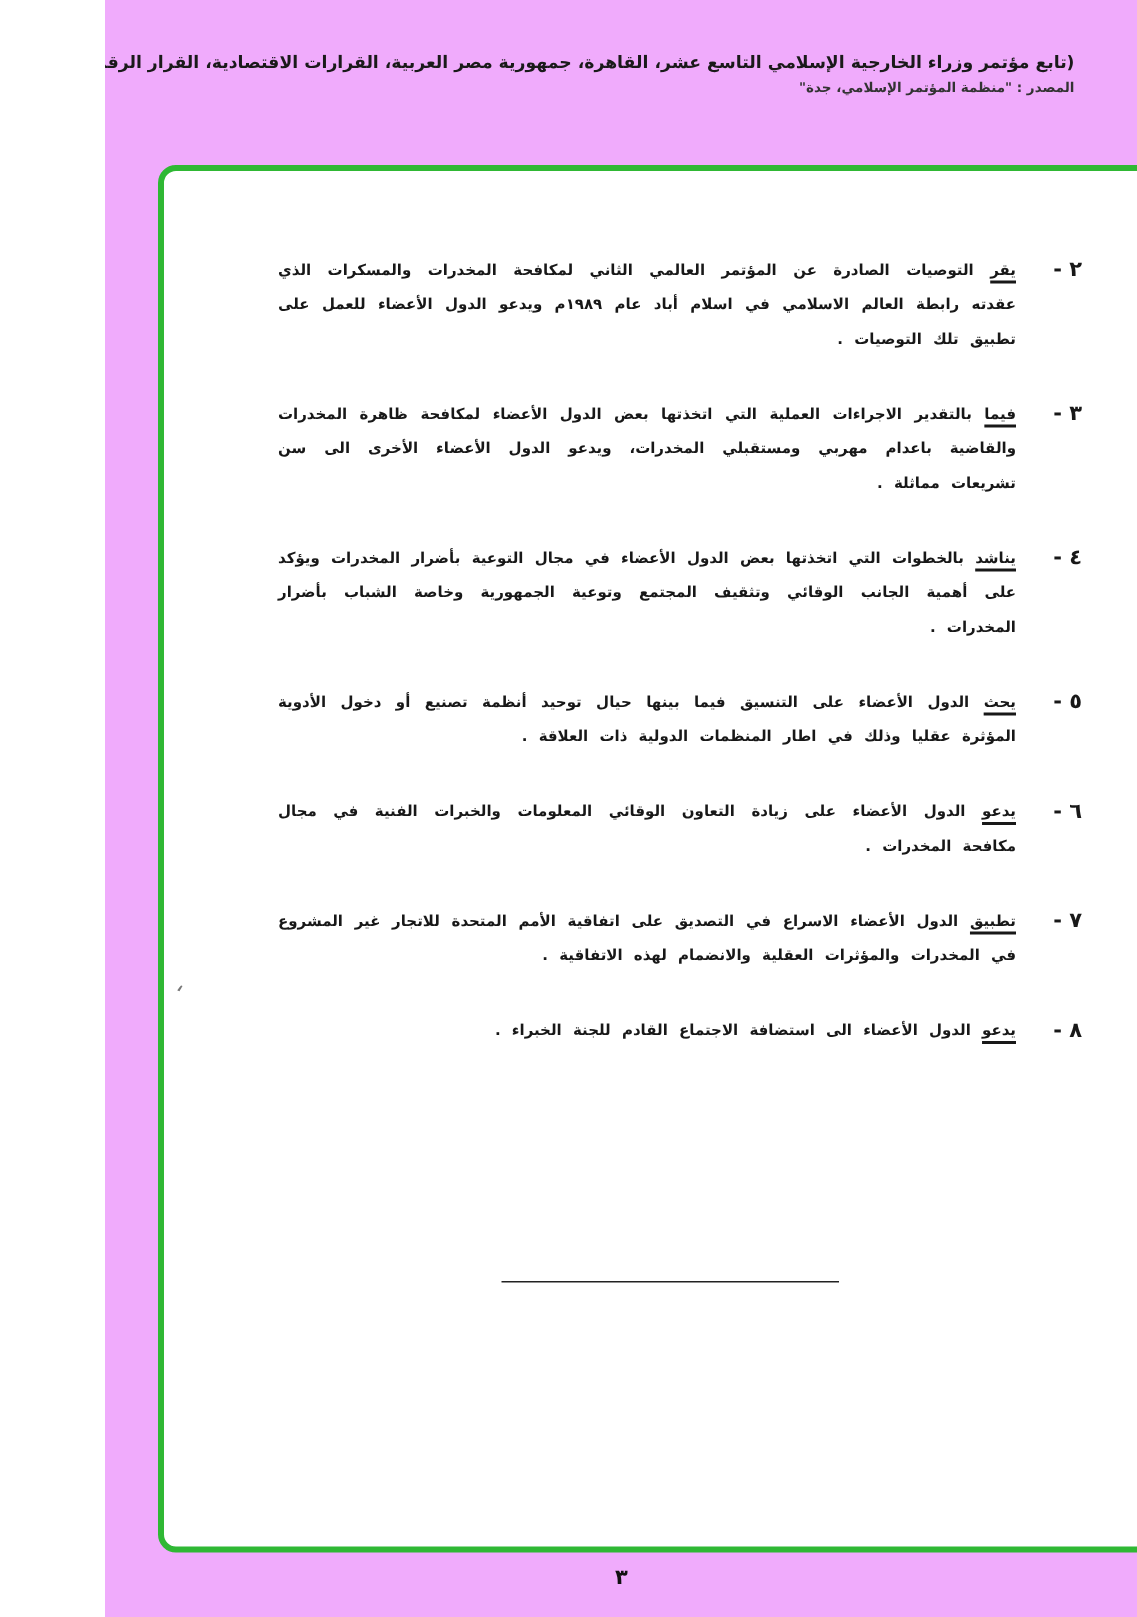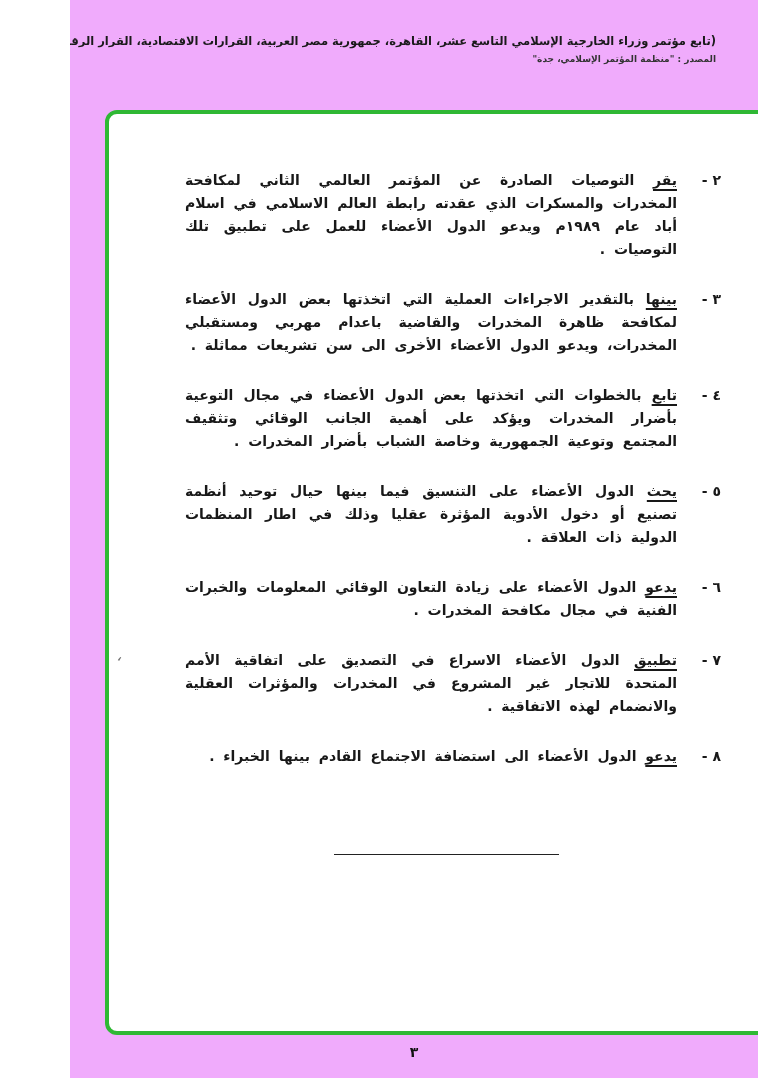--- a/index.html
+++ b/index.html
@@ -62,21 +62,21 @@
   }
   .item-marker {
     flex: 0 0 44px;
     font-size: 14px;
     font-weight: bold;
     line-height: 23px;
     white-space: nowrap;
   }
   .item-body {
     flex: 1 1 auto;
-    font-size: 14px;
+    font-size: 10px;
     font-weight: bold;
     line-height: 23px;
     text-align: justify;
     text-align-last: right;
     word-spacing: 4px;
   }
   .item-lead {
     text-decoration: underline;
     text-underline-offset: 4px;
     text-decoration-thickness: 1.5px;
@@ -123,28 +123,28 @@
   <div class="item">
     <span class="item-marker">٢ -</span>
     <span class="item-body">
       <span class="item-lead">يقر</span><span> التوصيات الصادرة عن المؤتمر العالمي الثاني لمكافحة المخدرات والمسكرات الذي عقدته رابطة العالم الاسلامي في اسلام أباد عام ١٩٨٩م ويدعو الدول الأعضاء للعمل على تطبيق تلك التوصيات .</span>
     </span>
   </div>
 
   <div class="item">
     <span class="item-marker">٣ -</span>
     <span class="item-body">
-      <span class="item-lead">بينها</span><span> بالتقدير الاجراءات العملية التي اتخذتها بعض الدول الأعضاء لمكافحة ظاهرة المخدرات والقاضية باعدام مهربي ومستقبلي المخدرات، ويدعو الدول الأعضاء الأخرى الى سن تشريعات مماثلة .</span>
+      <span class="item-lead">فيما</span><span> بالتقدير الاجراءات العملية التي اتخذتها بعض الدول الأعضاء لمكافحة ظاهرة المخدرات والقاضية باعدام مهربي ومستقبلي المخدرات، ويدعو الدول الأعضاء الأخرى الى سن تشريعات مماثلة .</span>
     </span>
   </div>
 
   <div class="item">
     <span class="item-marker">٤ -</span>
     <span class="item-body">
-      <span class="item-lead">تابع</span><span> بالخطوات التي اتخذتها بعض الدول الأعضاء في مجال التوعية بأضرار المخدرات ويؤكد على أهمية الجانب الوقائي وتثقيف المجتمع وتوعية الجمهورية وخاصة الشباب بأضرار المخدرات .</span>
+      <span class="item-lead">يناشد</span><span> بالخطوات التي اتخذتها بعض الدول الأعضاء في مجال التوعية بأضرار المخدرات ويؤكد على أهمية الجانب الوقائي وتثقيف المجتمع وتوعية الجمهورية وخاصة الشباب بأضرار المخدرات .</span>
     </span>
   </div>
 
   <div class="item">
     <span class="item-marker">٥ -</span>
     <span class="item-body">
       <span class="item-lead">يحث</span><span> الدول الأعضاء على التنسيق فيما بينها حيال توحيد أنظمة تصنيع أو دخول الأدوية المؤثرة عقليا وذلك في اطار المنظمات الدولية ذات العلاقة .</span>
     </span>
   </div>
 
@@ -158,21 +158,21 @@
   <div class="item">
     <span class="item-marker">٧ -</span>
     <span class="item-body">
       <span class="item-lead">تطبيق</span><span> الدول الأعضاء الاسراع في التصديق على اتفاقية الأمم المتحدة للاتجار غير المشروع في المخدرات والمؤثرات العقلية والانضمام لهذه الاتفاقية .</span>
     </span>
   </div>
 
   <div class="item">
     <span class="item-marker">٨ -</span>
     <span class="item-body">
-      <span class="item-lead">يدعو</span><span> الدول الأعضاء الى استضافة الاجتماع القادم بينها الخبراء .</span>
+      <span class="item-lead">يدعو</span><span> الدول الأعضاء الى استضافة الاجتماع القادم للجنة الخبراء .</span>
     </span>
   </div>
 </div>
 
     <div class="divider-rule"></div>
     <div class="handwritten-mark">⸲</div>
   </div>
 
   <div class="page-number">٣</div>
 

